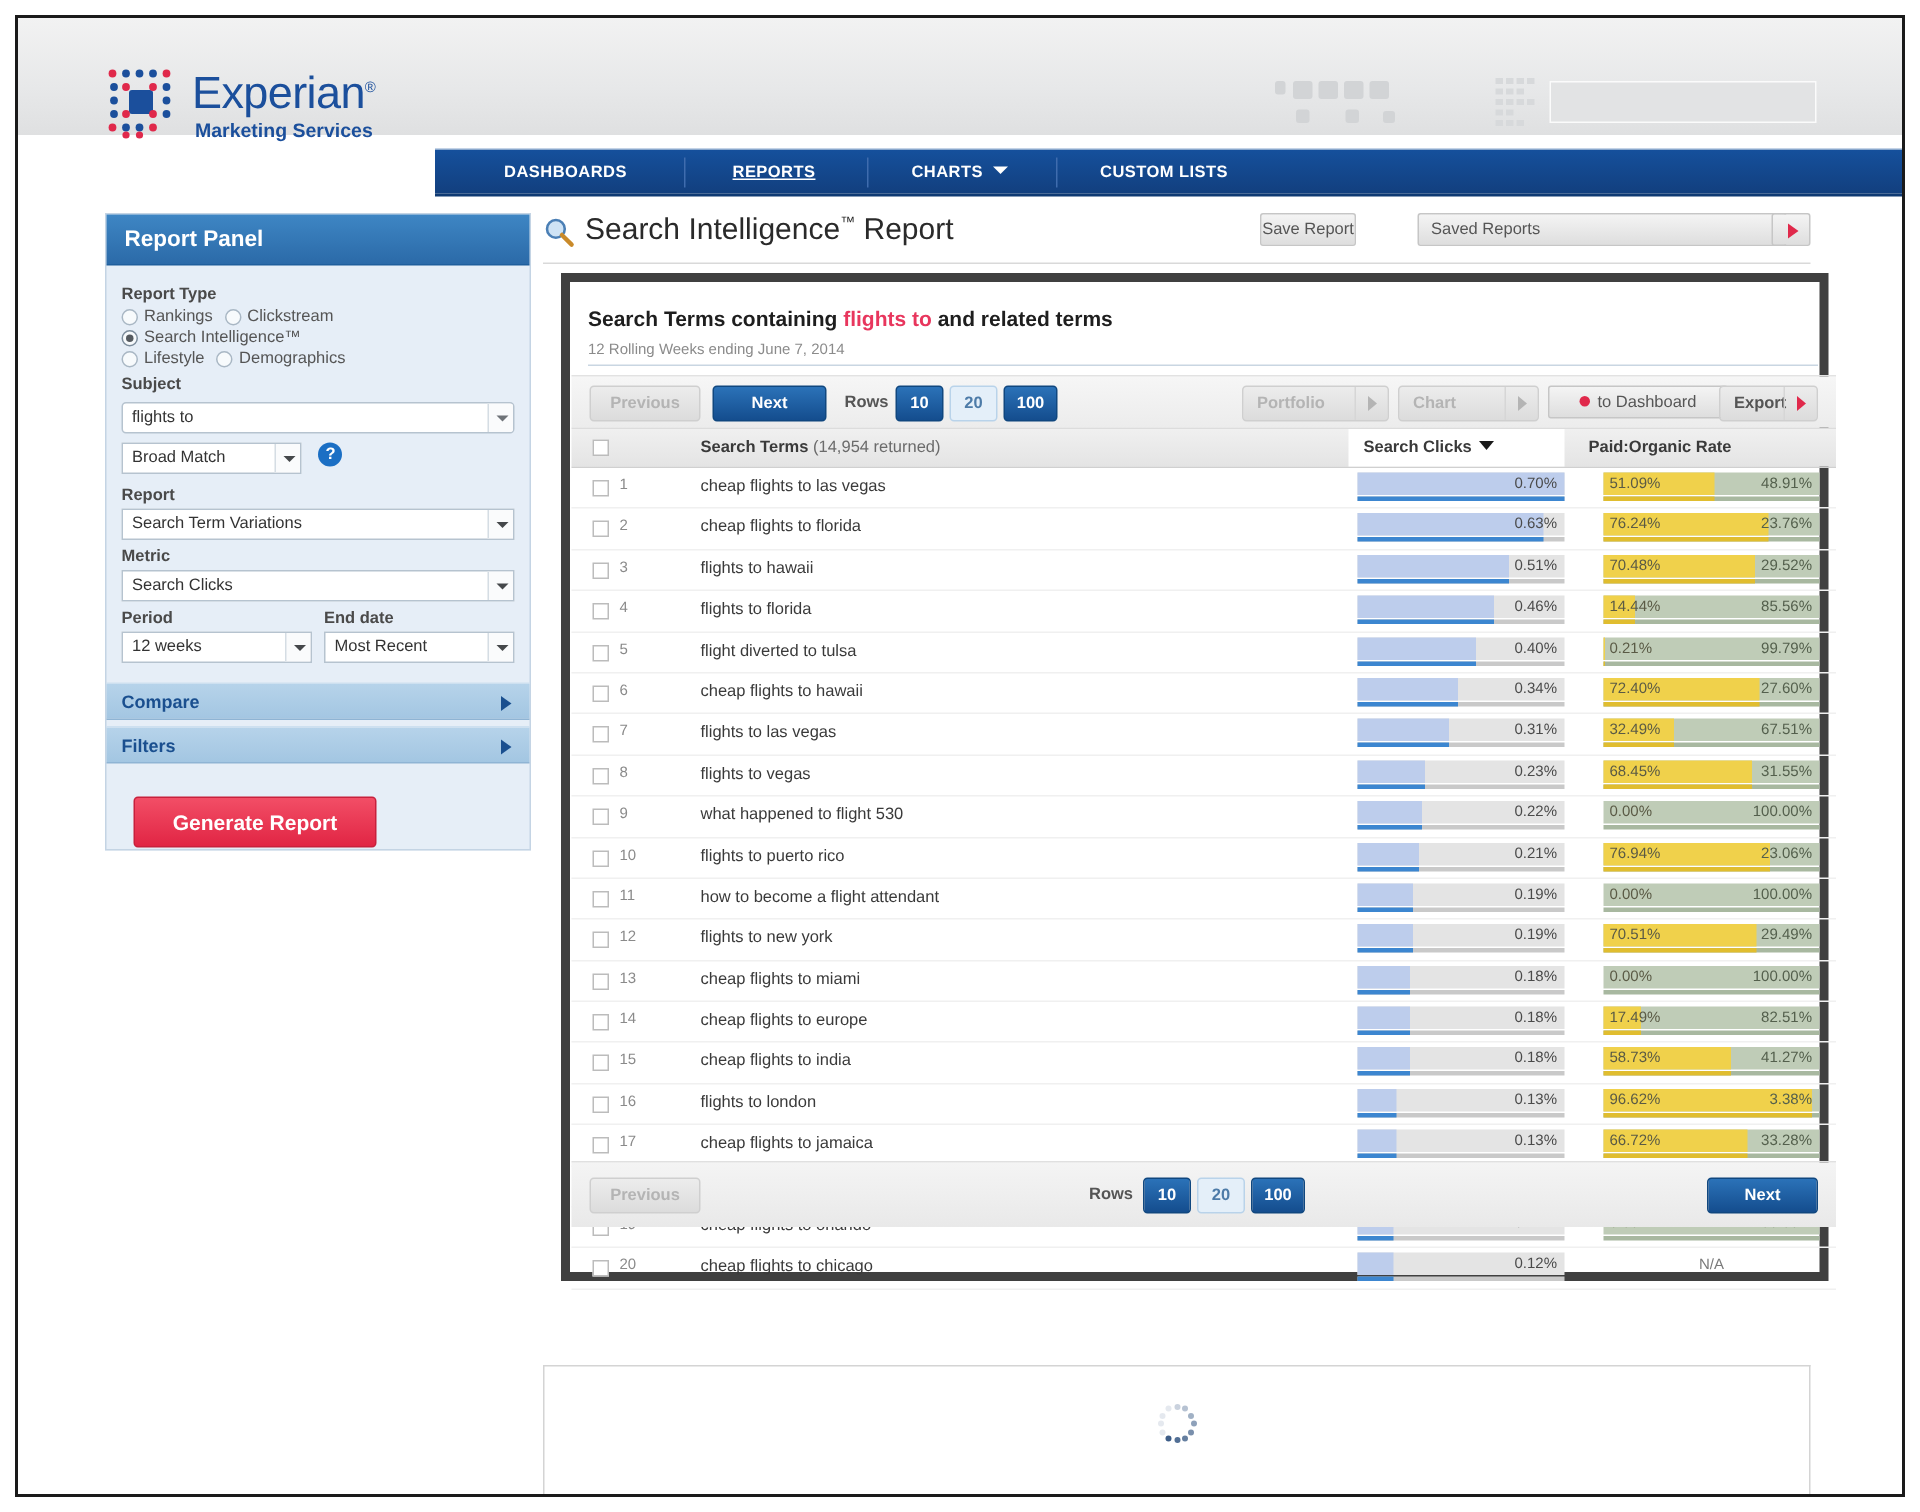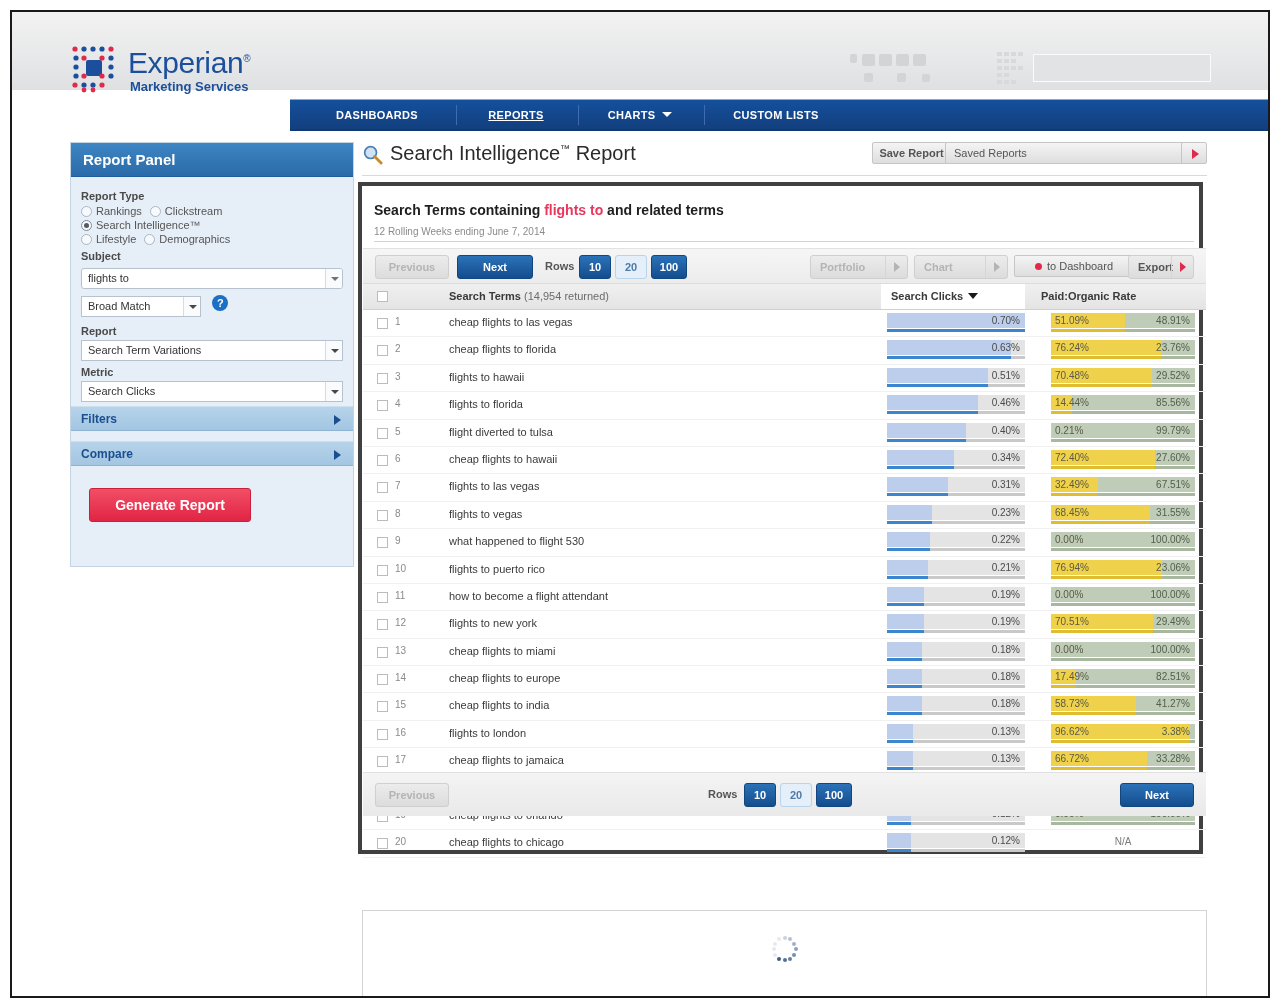--- a/index.html
+++ b/index.html
@@ -158,22 +158,22 @@
     border:1px solid #c6c6c6; border-radius:2px; cursor:pointer;
   }
   .arrow-btn:after {
     content:""; position:absolute; left:10px; top:6px;
     width:0;height:0;border-top:5px solid transparent;border-bottom:5px solid transparent;
     border-left:7px solid #e0294b;
   }
   .rule { position:absolute; left:350px; top:163px; width:845px; height:1px; background:#d9d9d9; }
 
   .report-box {
-    position:absolute; left:346px; top:170px; width:845px; height:672px;
-    border:4px solid #404040; background:#ffffff;padding-left:48px;
+    position:absolute; left:362px; top:170px; width:845px; height:672px;
+    border:6px solid #404040; background:#ffffff;padding-left:48px;
   }
   .rbox-title {
     position:absolute; left:12px; top:16px;
     font-size:14px; font-weight:bold; color:#1e1e1e;
   }
   .hl { color:#e8365d; }
   .rbox-sub { position:absolute; left:12px; top:40px; font-size:10px; color:#8b8b8b; }
   .rbox-rule { position:absolute; left:12px; top:55px; width:820px; height:1px; background:#c9d6e2; }
 
   .toolbar {
@@ -417,35 +417,45 @@
         <div class="sel small" style="display:inline-block;vertical-align:middle;"><span>Broad Match</span><span class="cap"></span></div>
         <span class="help-ico">?</span>
       </div>
 
       <div class="sb-label">Report</div>
       <div class="sel"><span>Search Term Variations</span><span class="cap"></span></div>
 
       <div class="sb-label">Metric</div>
       <div class="sel"><span>Search Clicks</span><span class="cap"></span></div>
 
-
+      <div class="row2" style="margin-top:5px;">
+        <div>
+          <div class="sb-label" style="margin-top:0;">Period</div>
+          <div class="sel"><span>12 weeks</span><span class="cap"></span></div>
+        </div>
+        <div>
+          <div class="sb-label" style="margin-top:0;">End date</div>
+          <div class="sel"><span>Most Recent</span><span class="cap"></span></div>
+        </div>
+      </div>
+
+      <div class="accordion" style="margin-top:10px;"><span>Compare</span><span class="arr"></span></div>
       <div class="accordion" style="margin-top:4px;"><span>Filters</span><span class="arr"></span></div>
-      <div class="accordion" style="margin-top:10px;"><span>Compare</span><span class="arr"></span></div>
 
       <div class="gen-btn">Generate Report</div>
     </div>
   </div>
 
   <div class="report-head">
     <svg class="magnifier" viewBox="0 0 22 22">
       <circle cx="9" cy="9" r="6.2" fill="#cfe3f5" stroke="#4b7fb5" stroke-width="1.8"></circle>
       <line x1="13.2" y1="13.2" x2="20" y2="20" stroke="#c98a2a" stroke-width="3" stroke-linecap="round"></line>
     </svg>
     <div class="rpt-title"><span>Search Intelligence</span><sup>™</sup><span> Report</span></div>
-    <div class="gbtn" style="left:510px;width:79px;font-weight:bold;">Save Report</div>
+    <div class="gbtn" style="left:478px;width:64px;">Save Report</div>
     <div class="gbtn" style="left:583px;width:246px;text-align:left;padding-left:8px;">Saved Reports</div>
     <div class="arrow-btn" style="left:819px;"></div>
   </div>
   <div class="rule"></div>
 
   <div class="report-box">
     <div class="rbox-title"><span>Search Terms containing </span><span class="hl">flights to</span><span> and related terms</span></div>
     <div class="rbox-sub">12 Rolling Weeks ending June 7, 2014</div>
     <div class="rbox-rule"></div>
 

